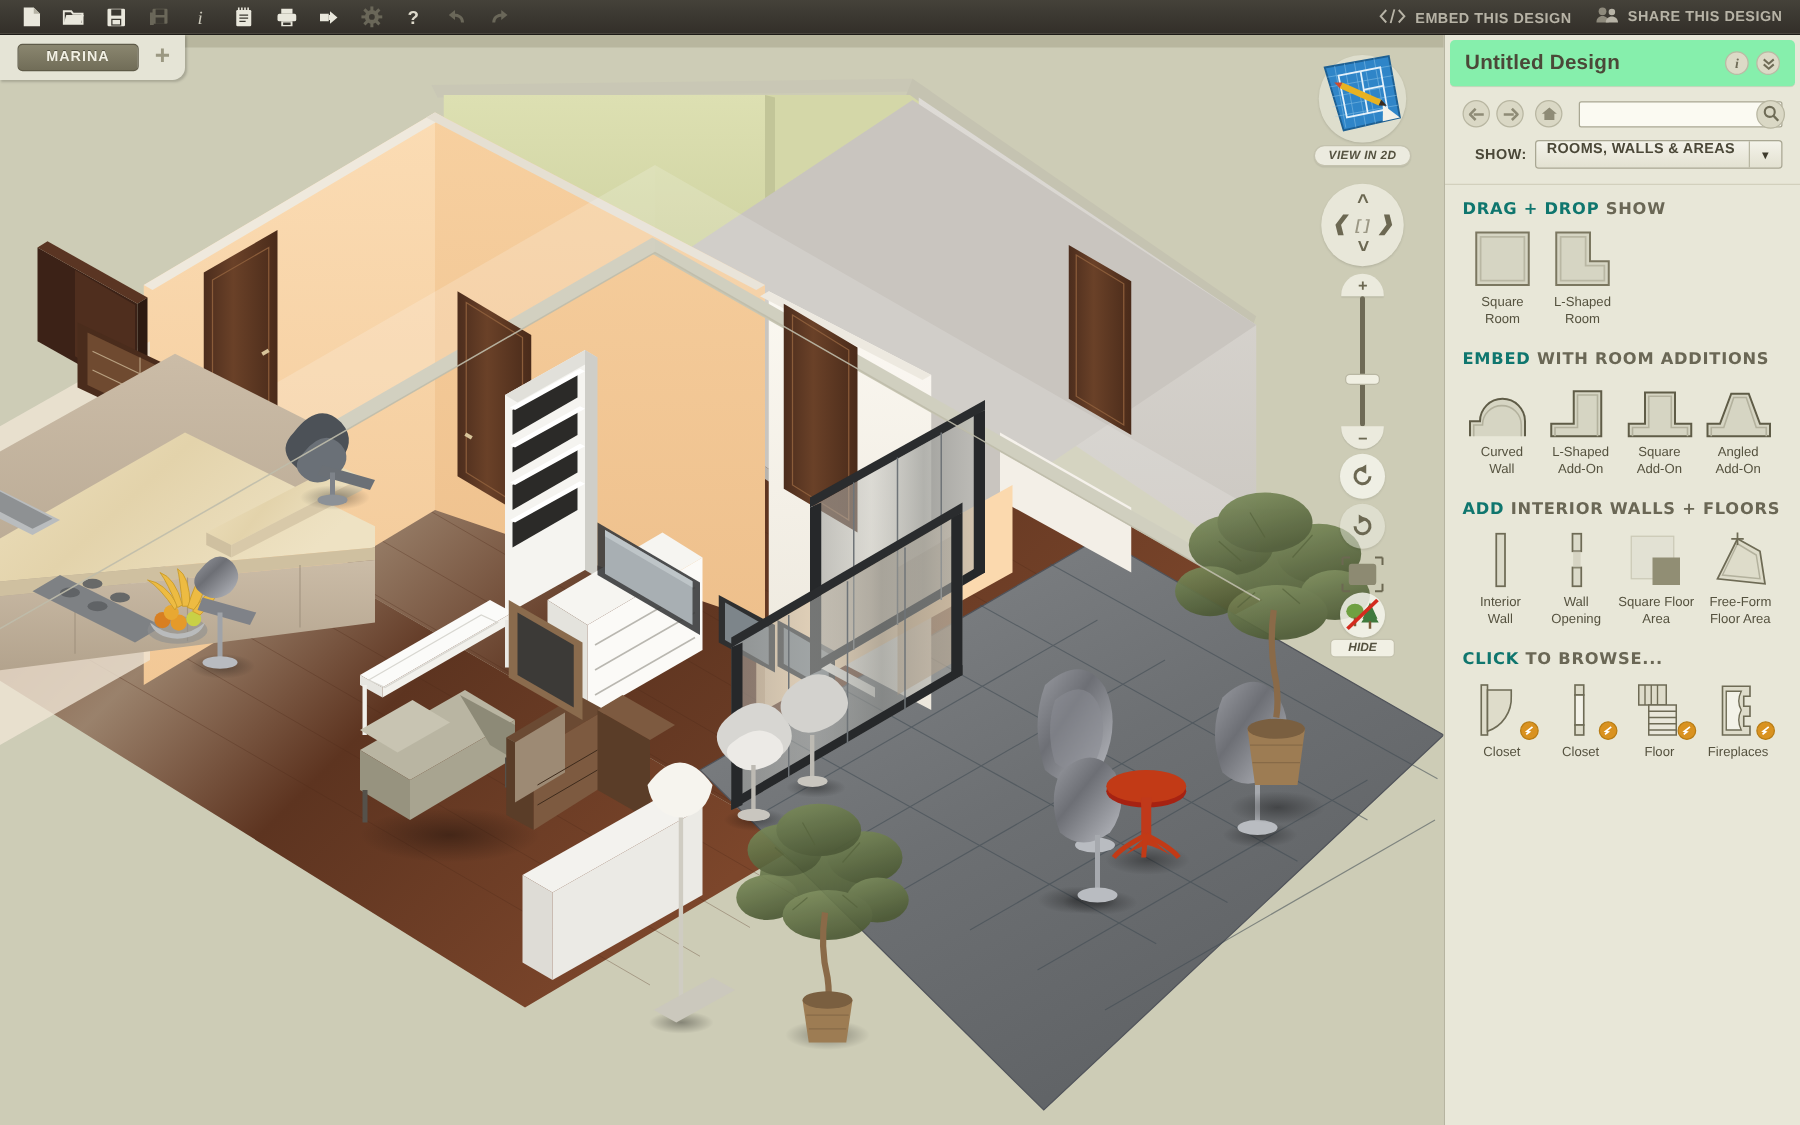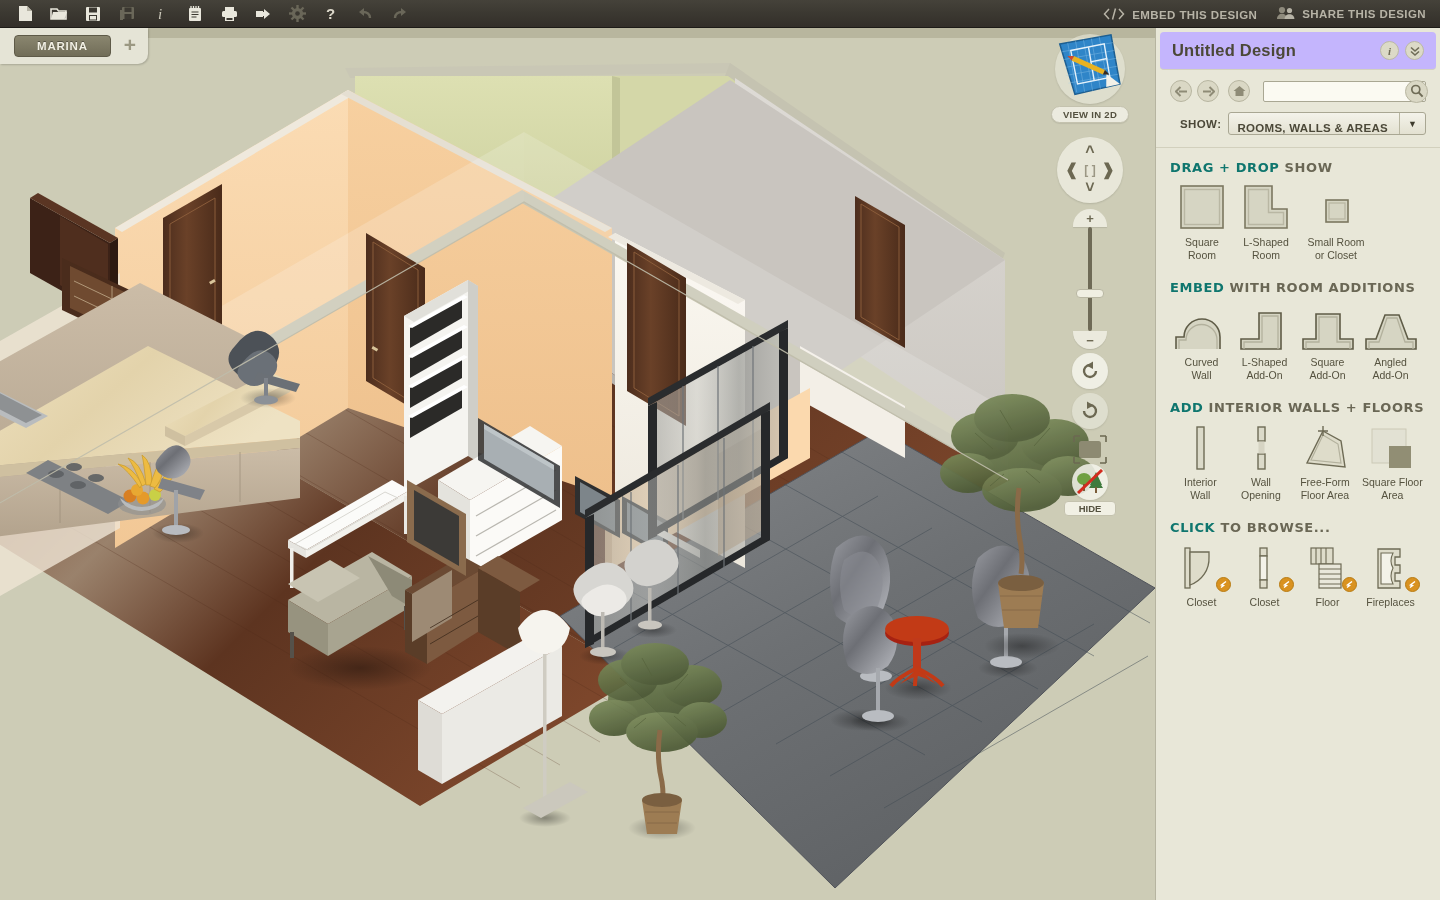--- a/index.html
+++ b/index.html
@@ -68,21 +68,21 @@
   .canvas {
     position: absolute; left: 0; top: 28px;
     width: 1155px; height: 872px;
     background: #cdccb6;
     overflow: hidden;
   }
   .scene { position: absolute; inset: 0; }
   .scene svg { position: absolute; left: 0; top: 0; }
 
   
-  .nav-cluster { position: absolute; right: 22px; top: 6px; width: 86px; z-index: 30; }
+  .nav-cluster { position: absolute; right: 22px; top: 16px; width: 86px; z-index: 30; font-style: italic; }
   .view2d-circle {
     width: 70px; height: 70px; border-radius: 50%;
     background: rgba(237,236,224,.55);
     margin: 0 auto; position: relative;
     box-shadow: 0 1px 2px rgba(0,0,0,.12);
   }
   .bp-page {
     position: absolute; left: 6px; top: 2px; width: 58px; height: 58px;
     transform: rotate(-8deg);
   }
@@ -184,21 +184,21 @@
 
   
   .rpanel {
     position: absolute; right: 0; top: 28px; width: 285px; height: 872px;
     background: #e8e7d8;
     border-left: 1px solid #b6b4a0;
     z-index: 60;
   }
   .rp-head {
     height: 38px; margin: 4px 4px 0; padding: 0 12px;
-    background: #c4b5fd;
+    background: #86efac;
     display: flex; align-items: center;
     border-radius: 4px;
     border-bottom: 1px solid #d3d1bf;
   }
   .rp-title { font-size: 16.5px; font-weight: bold; color: #4b4838; letter-spacing: .2px; }
   .rp-head-btns { margin-left: auto; display: flex; gap: 6px; align-items: center; }
   .circ-btn {
     width: 19px; height: 19px; border-radius: 50%;
     background: #dcdac7; border: 1px solid #bbb9a4;
     display: flex; align-items: center; justify-content: center;
@@ -228,21 +228,21 @@
   .search-circ {
     position: absolute; right: -2px; top: -1px;
     width: 23px; height: 23px; border-radius: 50%;
     background: #dad8c5; border: 1px solid #b8b6a1;
     display: flex; align-items: center; justify-content: center; cursor: pointer;
   }
 
   .rp-showrow { display: flex; align-items: center; padding: 10px 14px 0 12px; margin-left: 12px; }
   .show-lbl { font-size: 11.5px; font-weight: bold; color: #4b4838; letter-spacing: .4px; margin-right: 7px; }
   .show-sel {
-    flex: 1; height: 23px; display: flex; align-items: flex-end;
+    flex: 1; height: 23px; display: flex; align-items: flex-start;
     background: linear-gradient(to bottom, #f4f3ea, #e3e1d1);
     border: 1px solid #a9a793; border-radius: 3px;
     font-size: 11.5px; font-weight: bold; color: #4b4838; letter-spacing: .3px;
     padding-left: 8px; cursor: pointer; position: relative;
   }
   .show-sel .caret-box {
     position: absolute; right: 0; top: 0; bottom: 0; width: 26px;
     border-left: 1px solid #b9b7a2;
     display: flex; align-items: center; justify-content: center;
     color: #3e3b2d; font-size: 9px;
@@ -1050,29 +1050,20 @@
         </div>
         <div class="cell" style="width:64px;">
           <div class="art">
             <svg width="48" height="48" viewBox="0 0 48 48">
                 <path d="M3,3 H30 V26 H45 V45 H3 Z" fill="#d6d5c3" stroke="#7b7760" stroke-width="1.6"></path>
                 <path d="M6.5,6.5 H26.5 V29.5 H41.5 V41.5 H6.5 Z" fill="none" stroke="#b9b7a3" stroke-width="1.4"></path>
               </svg>
           </div>
           <div class="cap">L-Shaped<br>Room</div>
         </div>
-        <div class="cell" style="width:76px;">
-          <div class="art">
-            <svg width="48" height="48" viewBox="0 0 48 48">
-                <rect x="14" y="17" width="22" height="22" fill="#d6d5c3" stroke="#7b7760" stroke-width="1.6"></rect>
-                <rect x="17" y="20" width="16" height="16" fill="none" stroke="#b9b7a3" stroke-width="1.3"></rect>
-              </svg>
-          </div>
-          <div class="cap">Small Room<br>or Closet</div>
-        </div>
       </div>
     </div>
 
     <div class="sec" style="padding-top:18px;">
       <div class="sec-title">
         <span class="hl">EMBED</span>
         <span>WITH ROOM ADDITIONS</span>
       </div>
       <div class="grid">
         <div class="cell" style="width:63px;">
@@ -1133,36 +1124,36 @@
             <svg width="30" height="46" viewBox="0 0 30 46">
                 <rect x="12" y="2" width="7" height="14" fill="#dbdac9" stroke="#6e6b55" stroke-width="1.4"></rect>
                 <rect x="12" y="29" width="7" height="15" fill="#dbdac9" stroke="#6e6b55" stroke-width="1.4"></rect>
                 <rect x="12.5" y="16" width="6" height="13" fill="#c9c8b6" opacity=".6"></rect>
               </svg>
           </div>
           <div class="cap">Wall<br>Opening</div>
         </div>
         <div class="cell" style="width:70px;">
           <div class="art">
+            <svg width="44" height="44" viewBox="0 0 44 44">
+                <rect x="2" y="2" width="34" height="34" fill="#e2e1d3" stroke="#cbc9b6" stroke-width="1"></rect>
+                <rect x="19" y="19" width="22" height="22" fill="#918e74"></rect>
+              </svg>
+          </div>
+          <div class="cap">Square Floor<br>Area</div>
+        </div>
+        <div class="cell" style="width:70px;">
+          <div class="art">
             <svg width="48" height="46" viewBox="0 0 48 46">
                 <path d="M22,6 L40,16 L44,42 L6,38 Z" fill="#dedcca" stroke="#6e6b55" stroke-width="1.4"></path>
                 <path d="M22,10 L37,19 L40,38 L10,35 Z" fill="none" stroke="#b3b19d" stroke-width="1.2"></path>
                 <path d="M22,1 V11 M17,6 H27" stroke="#6e6b55" stroke-width="1.4"></path>
               </svg>
           </div>
           <div class="cap">Free-Form<br>Floor Area</div>
-        </div>
-        <div class="cell" style="width:70px;">
-          <div class="art">
-            <svg width="44" height="44" viewBox="0 0 44 44">
-                <rect x="2" y="2" width="34" height="34" fill="#e2e1d3" stroke="#cbc9b6" stroke-width="1"></rect>
-                <rect x="19" y="19" width="22" height="22" fill="#918e74"></rect>
-              </svg>
-          </div>
-          <div class="cap">Square Floor<br>Area</div>
         </div>
       </div>
     </div>
 
     <div class="sec" style="padding-top:18px;">
       <div class="sec-title">
         <span class="hl">CLICK</span>
         <span>TO BROWSE...</span>
       </div>
       <div class="grid">

